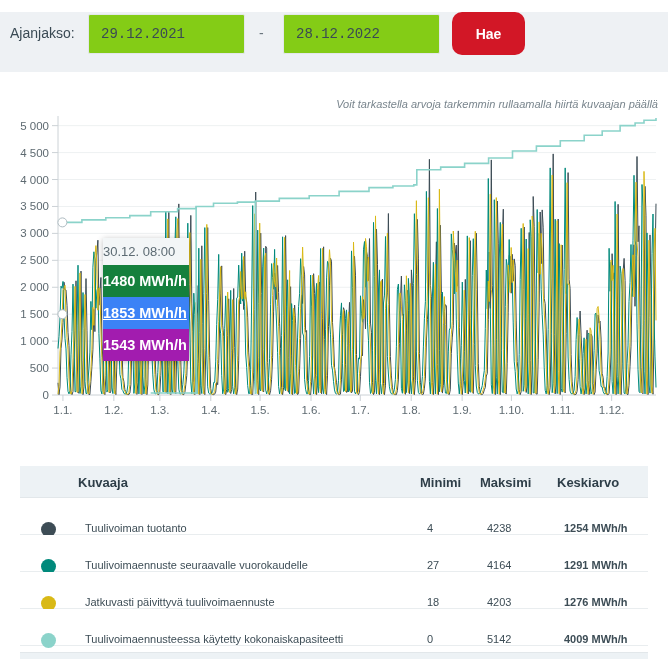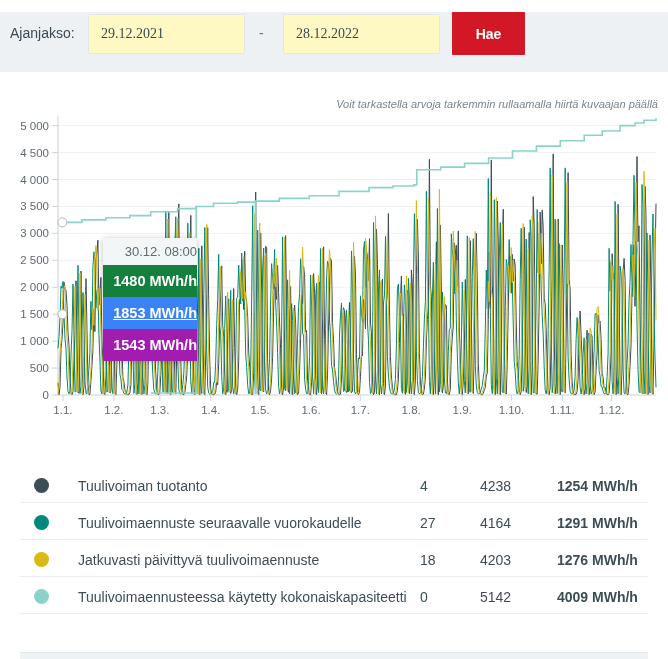--- a/index.html
+++ b/index.html
@@ -17,47 +17,47 @@
   .topbar {
     position:absolute; left:0; top:0; width:668px; height:60px;
     background:#eef1f4;
     margin-top:12px;
   }
   .topbar-label {
     position:absolute; left:10px; top:13px; font-size:14px; color:#3a4a54;
   }
   .date-input {
     position:absolute; top:2px; width:157px; height:40px;
-    background:#fef9c3; border:1px solid #e3e7ea; border-radius:2px;
-    font-family:Liberation Serif, serif;
+    background:#84cc16; border:1px solid #e3e7ea; border-radius:2px;
+    font-family:Liberation Mono, monospace;
     font-size:14px; color:#3a4a54; padding:0 12px; outline:none;
   }
   .date-from { left:88px; }
   .date-to   { left:283px; }
   .date-sep  { position:absolute; left:259px; top:13px; font-size:14px; color:#6a767e; }
   .search-btn {
     position:absolute; left:452px; top:0; width:73px; height:43px;
-    border:none; border-radius:1px; color:#ffffff; font-weight:bold;
+    border:none; border-radius:10px; color:#ffffff; font-weight:bold;
     font-size:14px; font-family:"Liberation Sans",sans-serif; cursor:pointer;
   }
 
   
   .hint {
     position:absolute; right:10px; top:82px; font-size:11px; font-style:italic;
     color:#79858d;
     margin-top:16px;
   }
   .chart-wrap { position:absolute; left:0; top:96px; width:668px; height:330px; }
   svg text { font-family:"Liberation Sans",sans-serif; }
 
   
   .tooltip {
-    position:absolute; left:103px; top:238px; width:94px;
+    position:absolute; left:103px; top:238px; width:86px;
     box-shadow:0 1px 6px rgba(0,0,0,0.25);
-    font-size:14px; text-align:right; z-index:5;
+    font-size:14px; text-align:left; z-index:5;
   }
   .tooltip-header {
     background:#f3f6f7; color:#5d6b73; height:27px; line-height:27px; font-size:13px;
   }
   .tooltip-row {
     height:32px; line-height:32px; color:#ffffff; font-weight:bold; font-size:14.5px;
   }
 
   
   .table {
@@ -67,21 +67,21 @@
     position:relative; height:32px; background:#edf2f5;
     border-bottom:1px solid #e2e7ea;
   }
   .t-header span {
     position:absolute; top:9px; font-size:13px; font-weight:bold; color:#2e3e48;
   }
   .t-row {
     position:relative; height:37px; background:#ffffff;
     border-bottom:1px solid #e9edef; cursor:pointer;
   }
-  .t-row span { position:absolute; top:12px; font-size:14px; color:#3d4d56; }
+  .t-row span { position:absolute; top:24px; font-size:11px; color:#3d4d56;margin-left:7px; }
   .c-label  { left:58px; }
   .c-min    { left:400px; }
   .c-max    { left:460px; }
   .c-avg    { left:537px;font-weight:bold; }
   .dot {
     position:absolute; left:14px; top:11px; width:15px; height:15px; border-radius:50%;
   }
   .bottom-band {
     position:absolute; left:20px; top:652px; width:628px; height:7px;
     background:#edf2f5; border-top:1px solid #e2e7ea;
@@ -175,20 +175,26 @@
   </div>
 
   <div class="tooltip">
     <div class="tooltip-header">30.12. 08:00</div>
     <div class="tooltip-row" style="background: #15803d;">1480 MWh/h</div>
     <div class="tooltip-row" style="background: #3b82f6; text-decoration: underline;">1853 MWh/h</div>
     <div class="tooltip-row" style="background: #a21caf;">1543 MWh/h</div>
   </div>
 
   <div class="table">
+    <div class="t-header">
+      <span class="c-label">Kuvaaja</span>
+      <span class="c-min">Minimi</span>
+      <span class="c-max">Maksimi</span>
+      <span class="c-avg">Keskiarvo</span>
+    </div>
 
     <div class="t-row">
       <span class="dot" style="background: rgb(61, 76, 85);"></span>
       <span class="c-label">Tuulivoiman tuotanto</span>
       <span class="c-min">4</span>
       <span class="c-max">4238</span>
       <span class="c-avg">1254 MWh/h</span>
     </div>
     <div class="t-row">
       <span class="dot" style="background: rgb(0, 137, 123);"></span>

